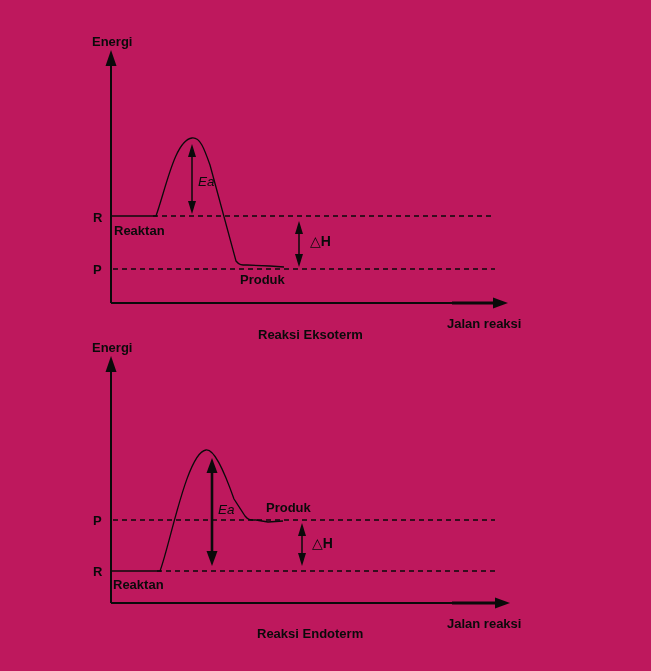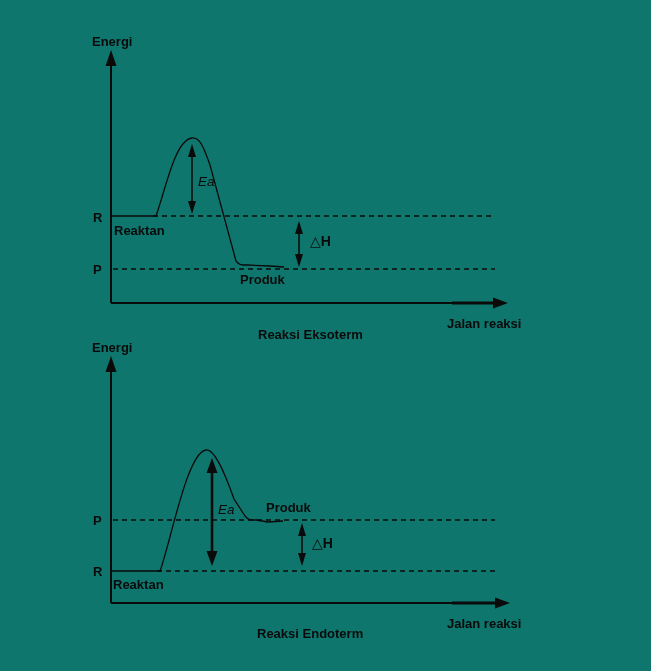--- a/index.html
+++ b/index.html
@@ -4,21 +4,21 @@
 <style>
   html, body {
     margin: 0;
     padding: 0;
     background: #ffffff;
   }
   .figure-canvas {
     position: relative;
     width: 651px;
     height: 671px;
-    background: #0f766e;
+    background: #be185d;
     font-family: "Liberation Sans", "DejaVu Sans", sans-serif;
   }
   svg { display: block; }
   .ink        { stroke: #0a0a0a; fill: none; }
   .axis       { stroke-width: 2; }
   .axis-thick { stroke-width: 3; }
   .curve      { stroke-width: 1.3; stroke-linejoin: round; }
   .level-solid  { stroke-width: 1.5; }
   .level-dashed { stroke-width: 1.5; stroke-dasharray: 5 4; }
   .arrow-line   { stroke-width: 1.5; }

